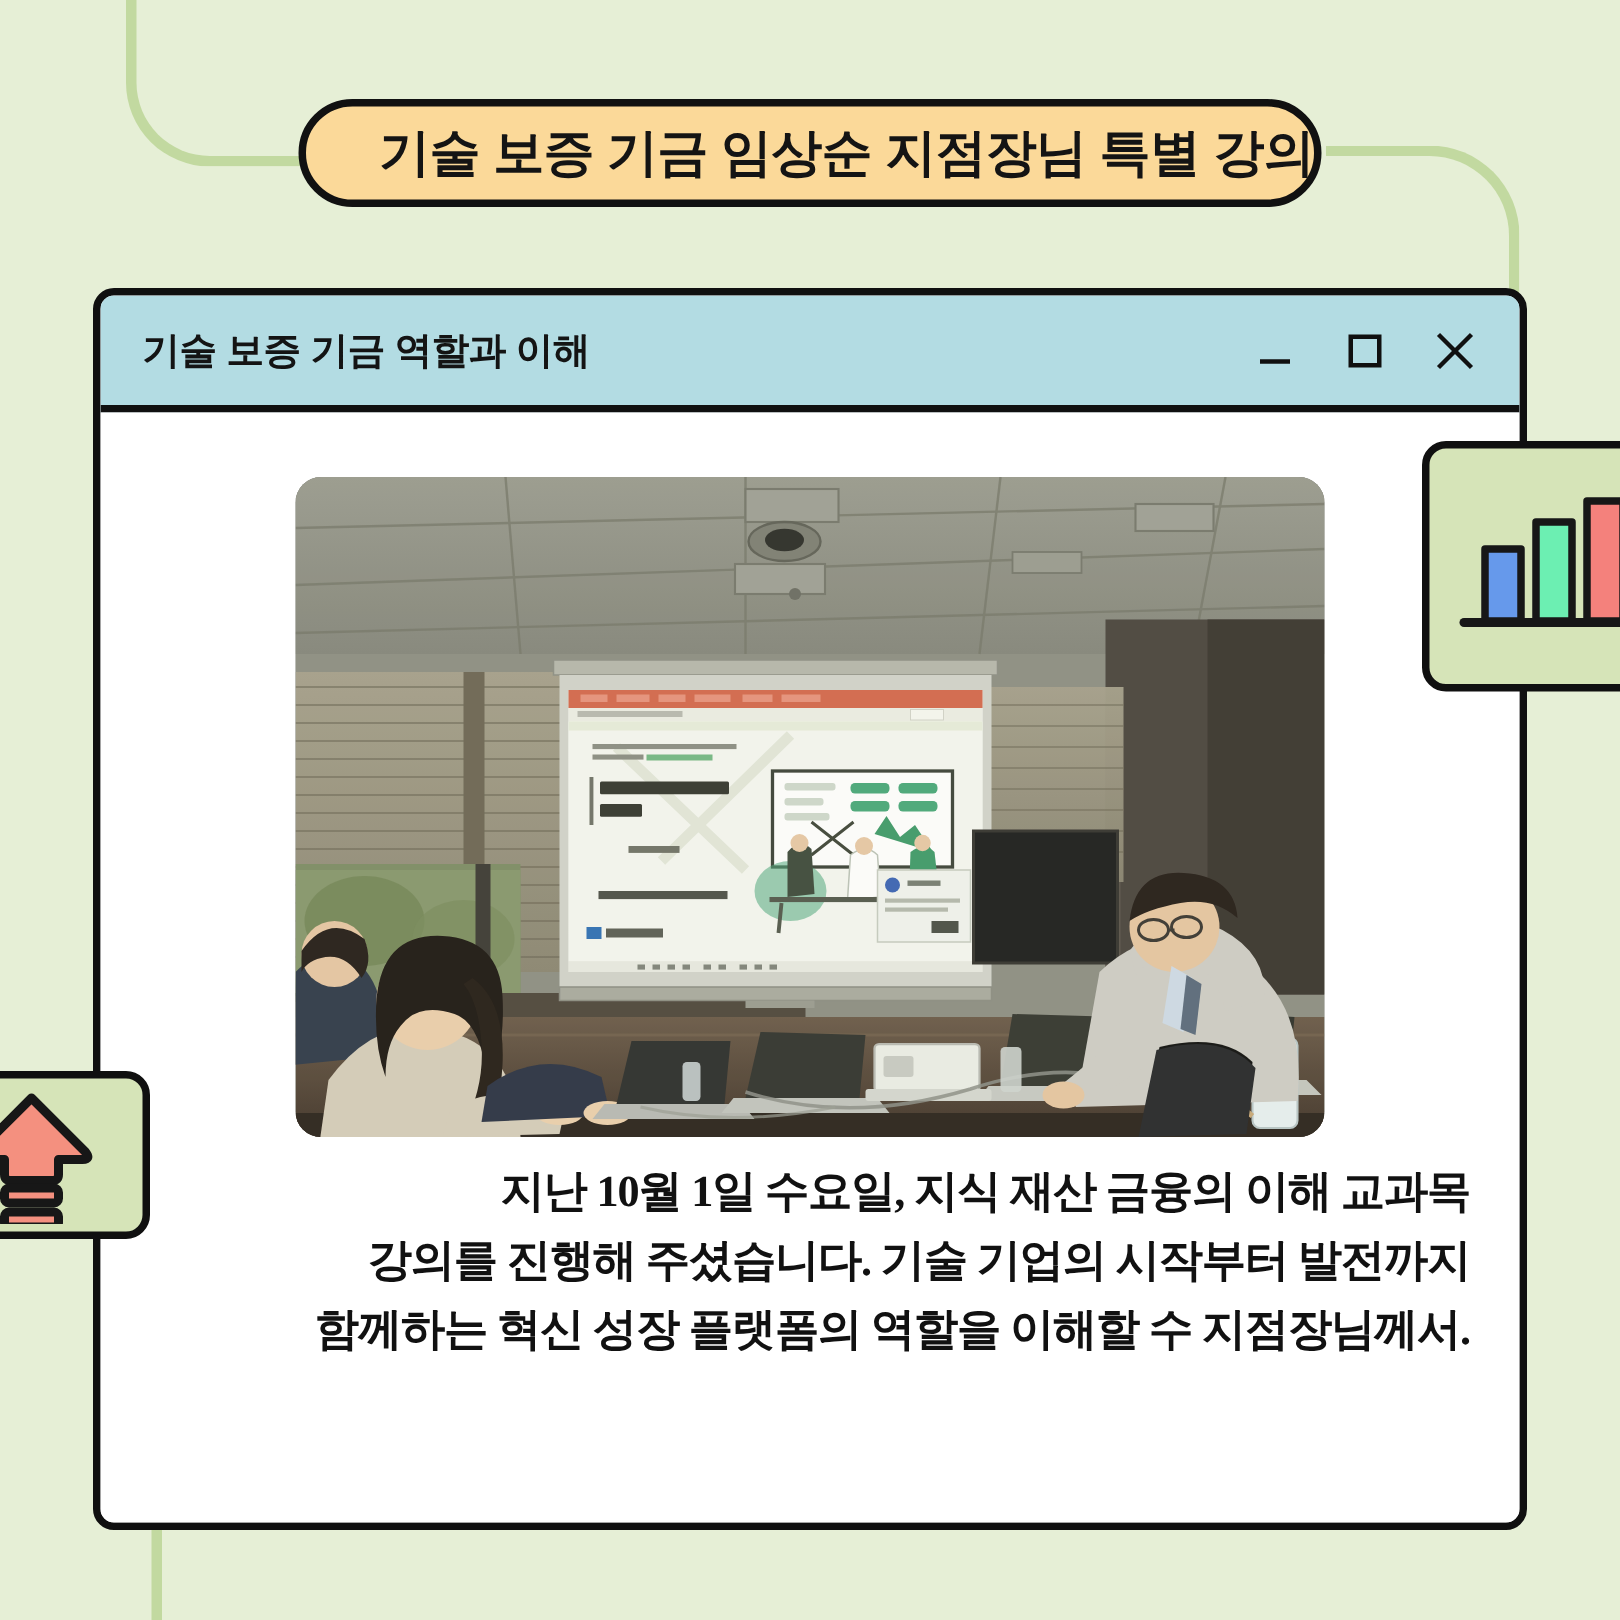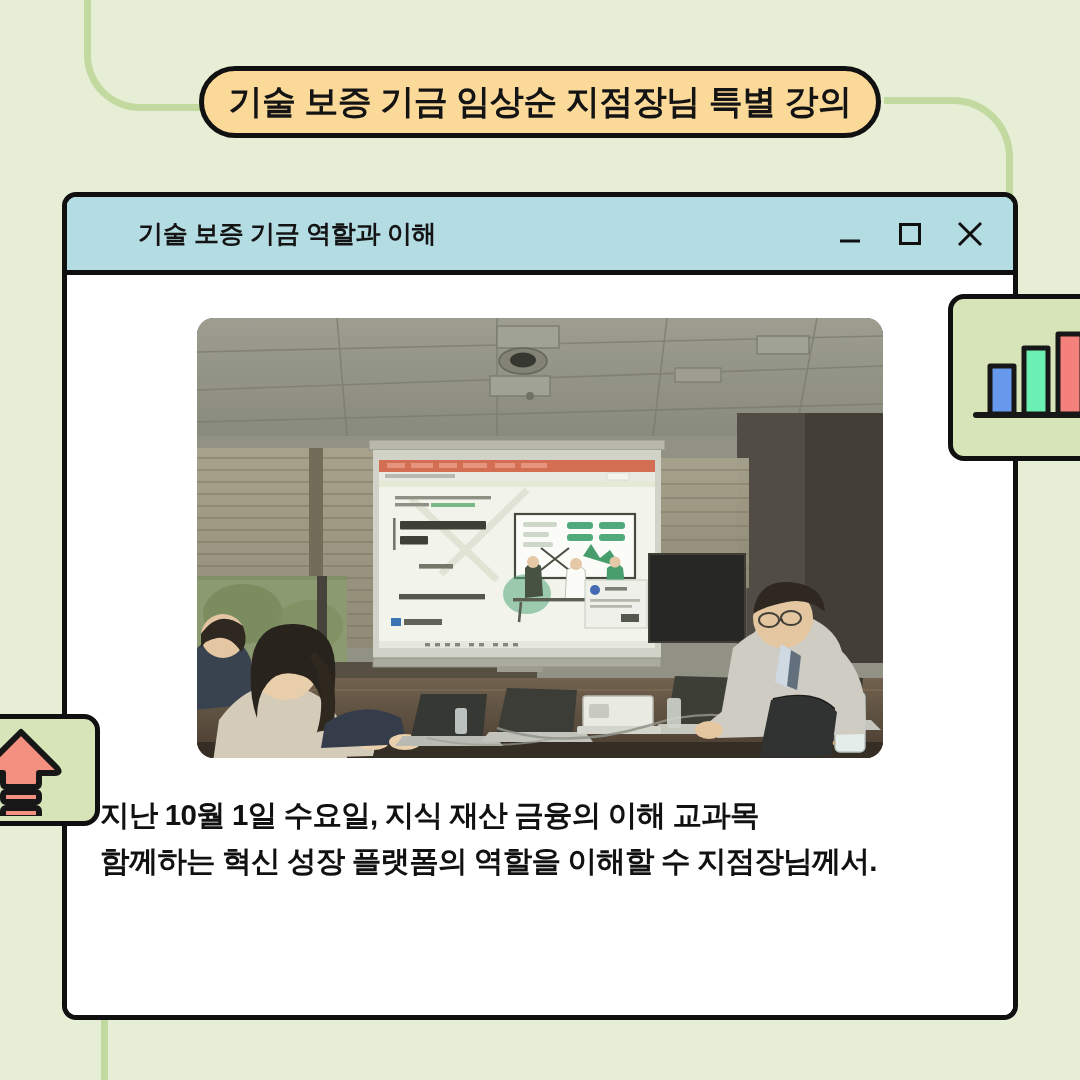--- a/index.html
+++ b/index.html
@@ -60,21 +60,21 @@
     left: 199px;
     top: 66px;
     width: 682px;
     height: 72px;
     background: #fbd999;
     border: 5px solid #111111;
     border-radius: 40px;
     box-sizing: border-box;
     display: flex;
     align-items: center;
-    justify-content: center;
+    justify-content: flex-end;
     z-index: 6;
   }
   #title-pill-text {
     font-size: 34px;
     font-weight: bold;
     color: #141414;
     letter-spacing: -0.5px;
     white-space: nowrap;
   }
 
@@ -104,21 +104,20 @@
     align-items: center;
     padding: 0 26px 0 28px;
   }
   #window-title-text {
     font-size: 25px;
     font-weight: bold;
     color: #141414;
     letter-spacing: -0.3px;
     flex: 1 1 auto;
     white-space: nowrap;
-    margin-left: 43px;
   }
   .win-controls {
     display: flex;
     align-items: center;
     gap: 26px;
     flex: 0 0 auto;
   }
   .win-btn {
     width: 34px;
     height: 34px;
@@ -147,24 +146,25 @@
     border-radius: 17px;
     overflow: hidden;
     position: relative;
     background: #8e8f85;
     flex: 0 0 auto;
   }
   #photo-svg { display: block; width: 100%; height: 100%; }
 
   
   #caption-block {
-    margin-top: 34px;
+    margin-top: 14px;
     width: 880px;
-    text-align: left;
+    text-align: right;
     flex: 0 0 auto;
+    font-family: Liberation Serif, serif;
   }
   .caption-line {
     font-size: 29.5px;
     font-weight: bold;
     color: #111111;
     line-height: 46px;
     letter-spacing: -0.8px;
     white-space: nowrap;
   }
 
@@ -476,20 +476,21 @@
           <path d="M576 380 q42 -10 62 10 l-4 46 l-70 2 z" fill="#23242 2" fill-opacity="0.92"></path>
           <path d="M574 382 q44 -12 66 12 l-6 44 l-72 2 z" fill="#26272a"></path>
         </g>
 
         <rect x="0" y="0" width="686" height="440" fill="#c8c39a" opacity="0.07"></rect>
       </svg>
     </div>
 
     <div id="caption-block">
       <div class="caption-line">지난 10월 1일 수요일, 지식 재산 금융의 이해 교과목</div>
+      <div class="caption-line">강의를 진행해 주셨습니다. 기술 기업의 시작부터 발전까지</div>
       <div class="caption-line">함께하는 혁신 성장 플랫폼의 역할을 이해할 수 지점장님께서.</div>
     </div>
 
   </div>
 </div>
 
 <div class="sticker" id="chart-sticker">
   <svg width="128" height="112" viewBox="0 0 128 112">
     <rect x="22" y="44" width="24" height="48" fill="#6699eb" stroke="#171717" stroke-width="5" stroke-linejoin="round"></rect>
     <rect x="56" y="26" width="24" height="66" fill="#6cefb2" stroke="#171717" stroke-width="5" stroke-linejoin="round"></rect>

